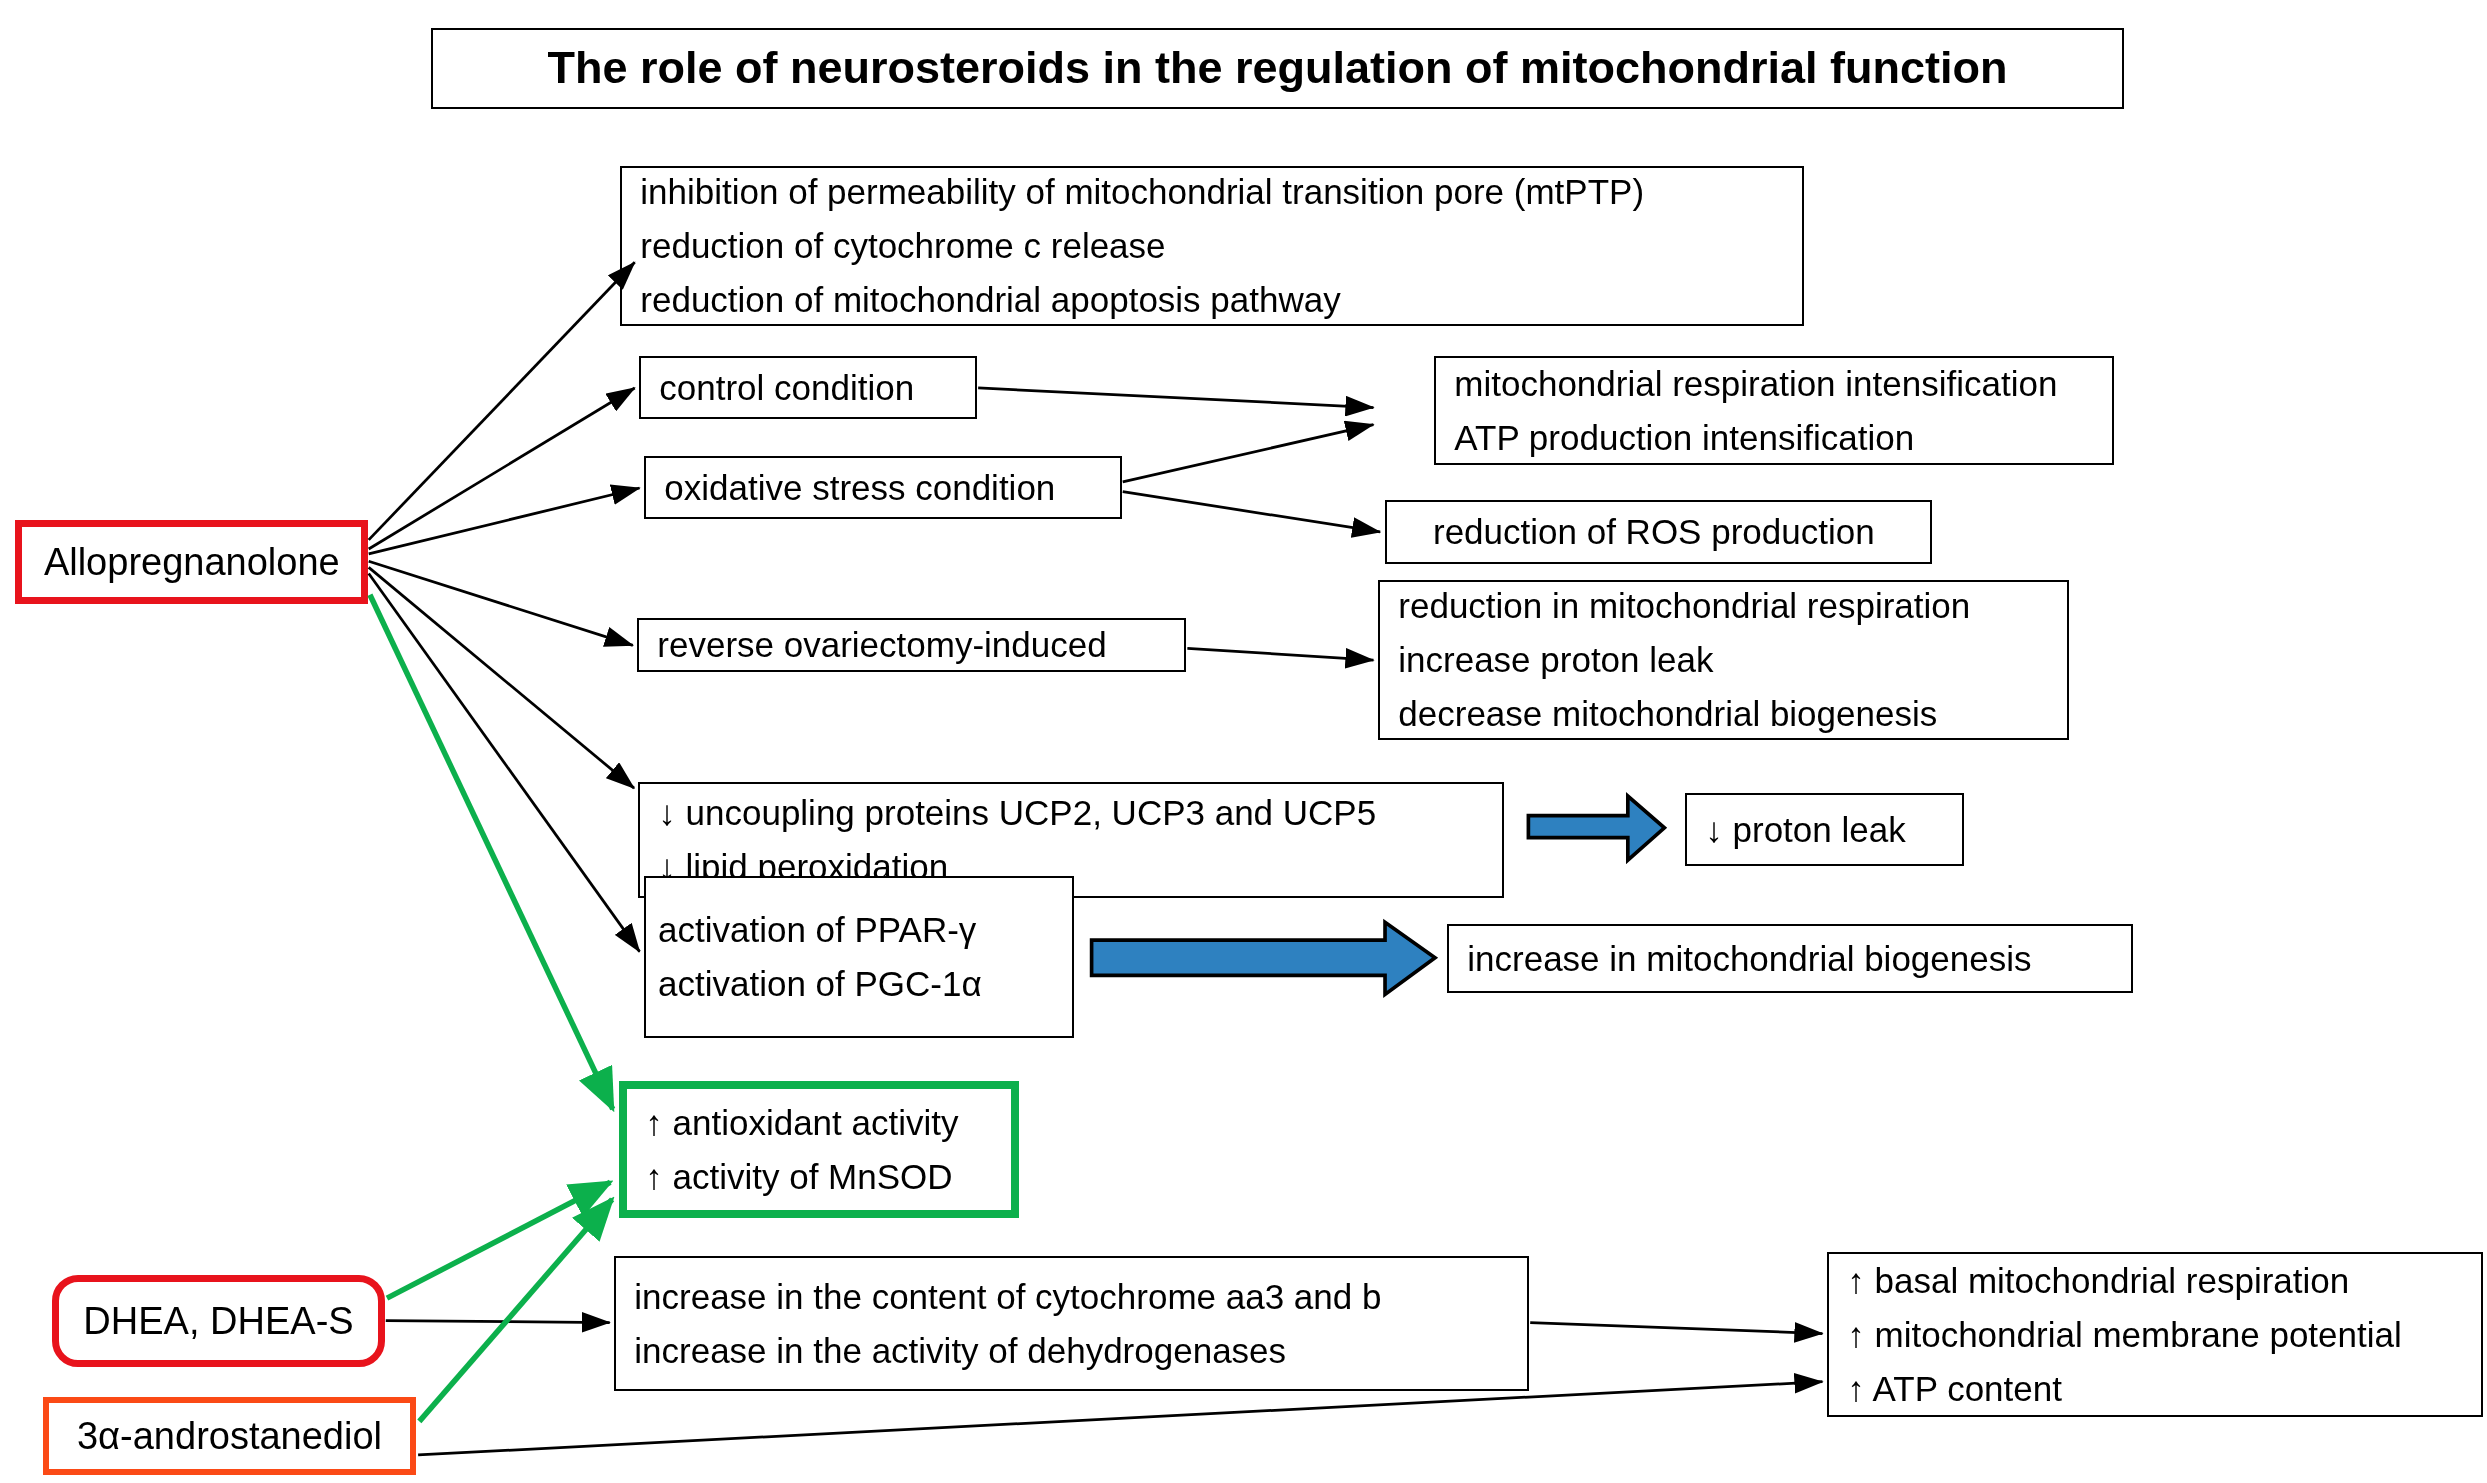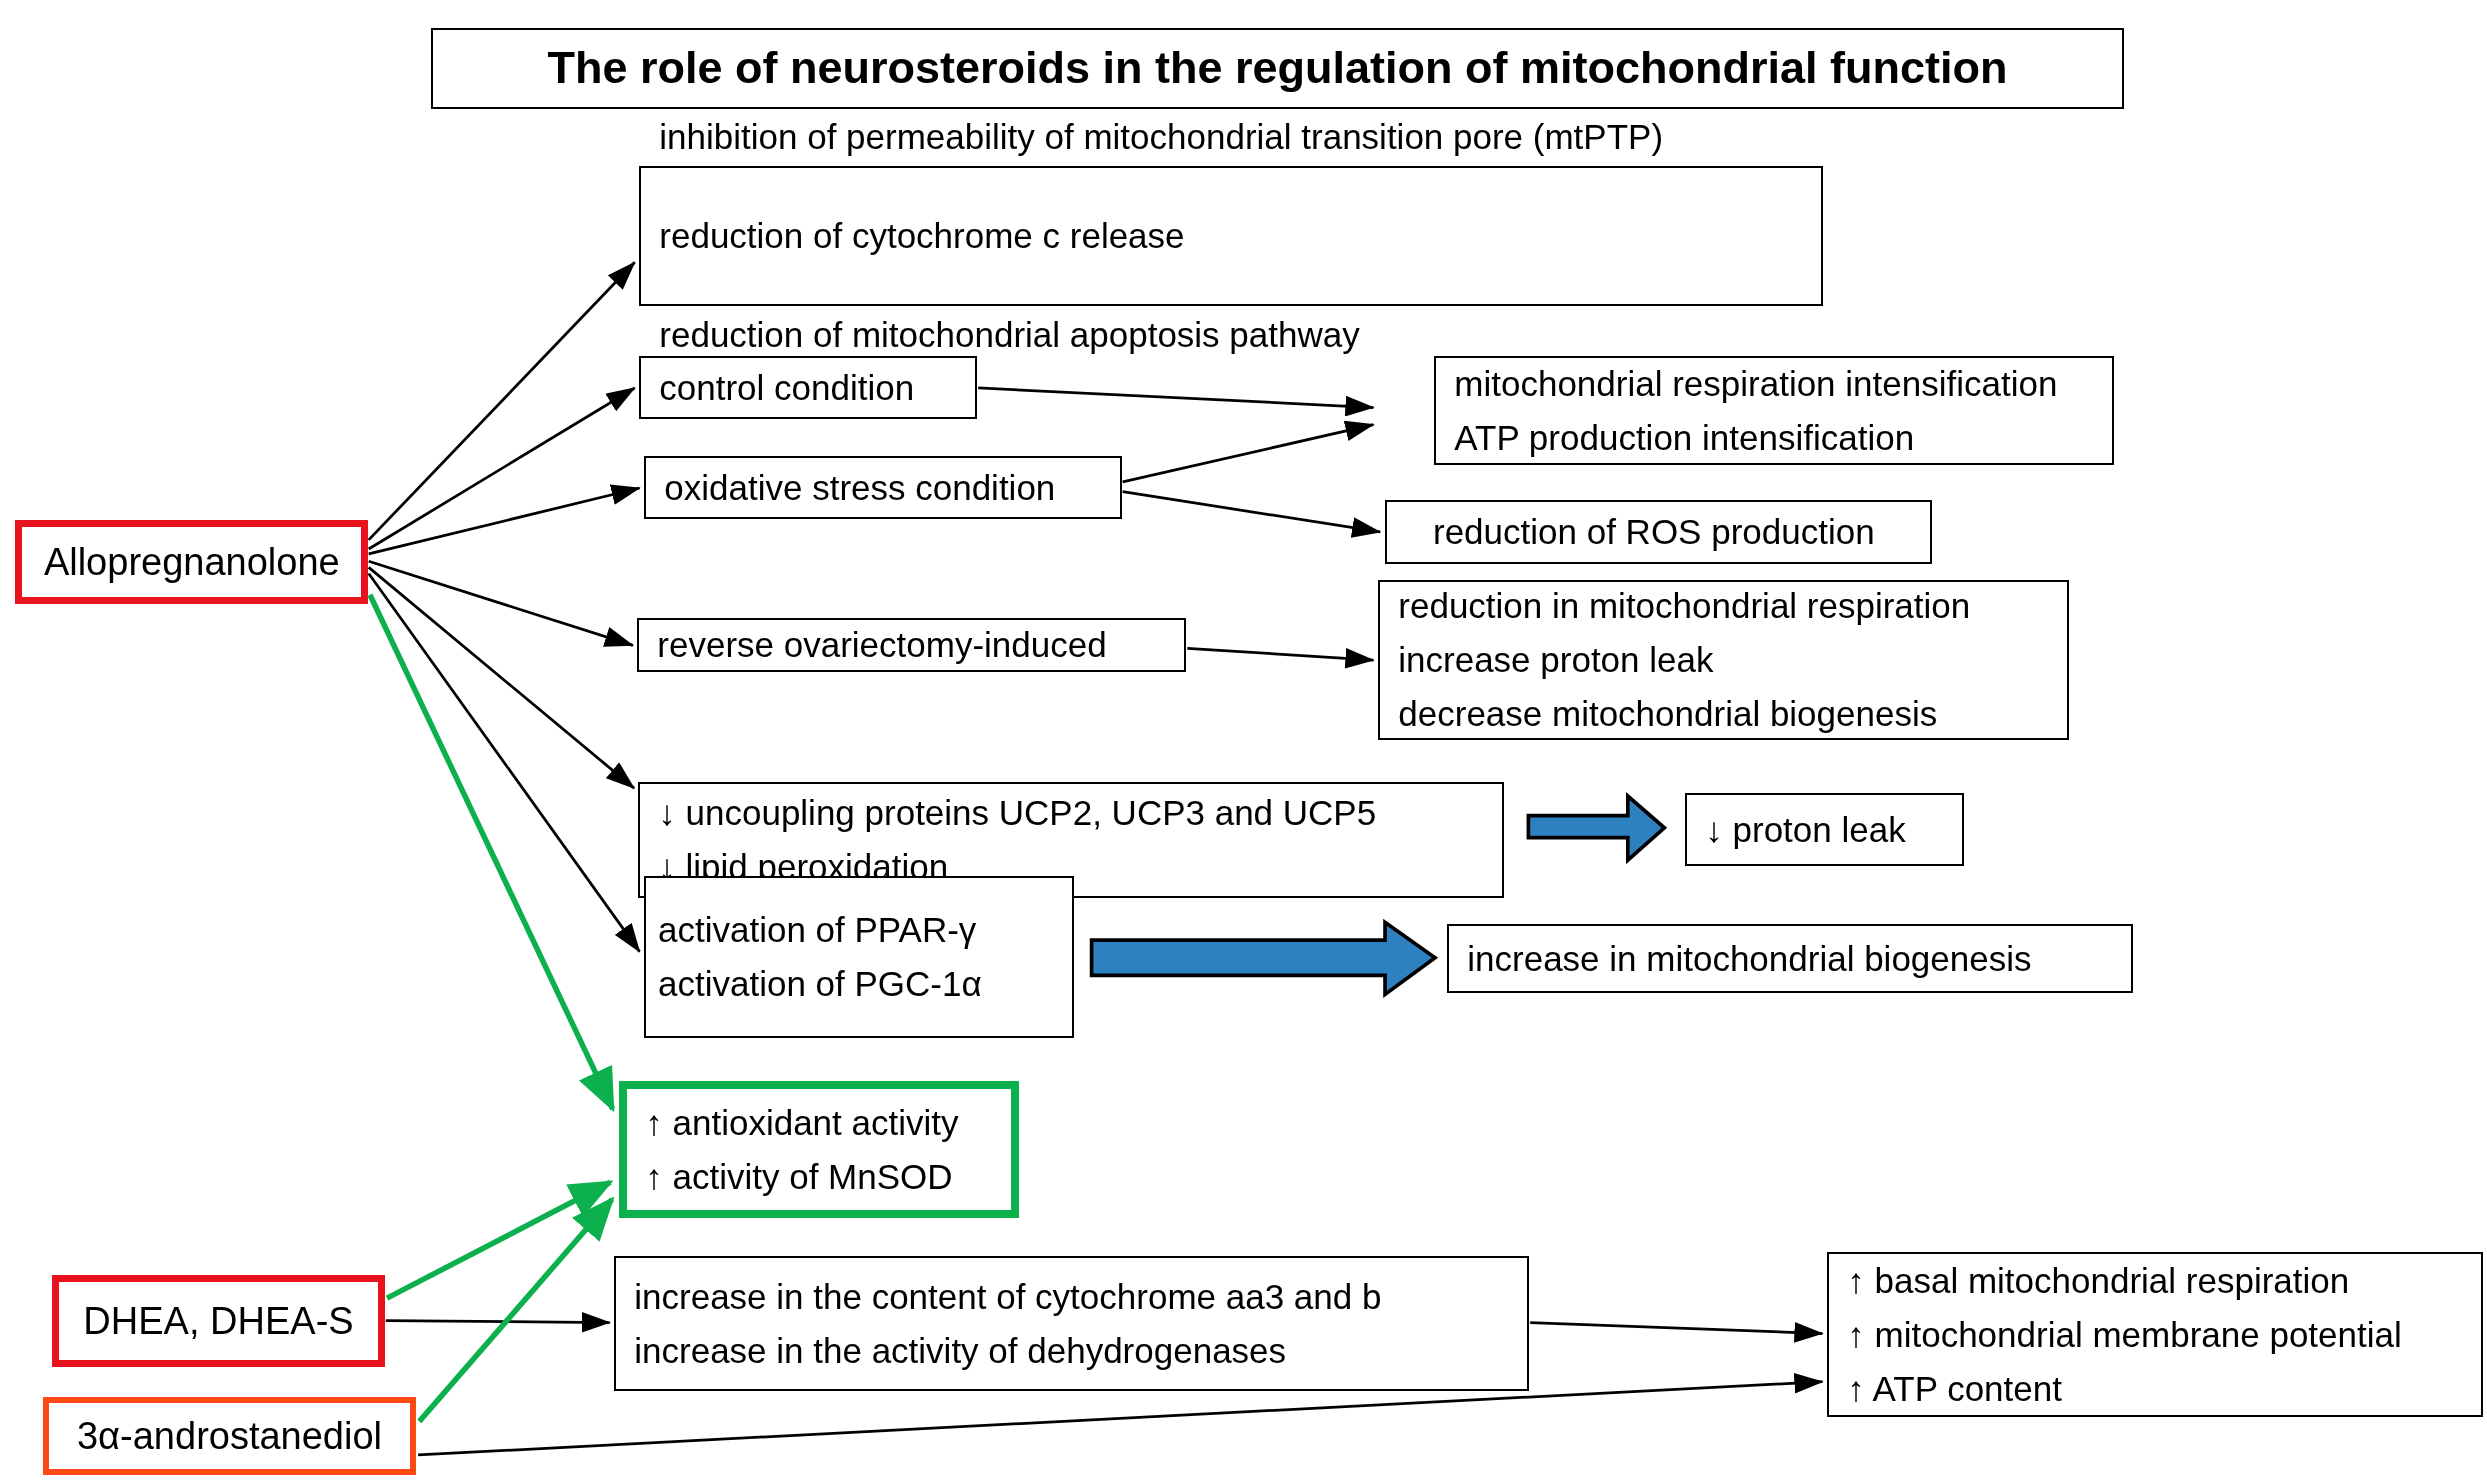--- a/index.html
+++ b/index.html
@@ -85,28 +85,28 @@
 
     <path class="blue-arrow" d="M2505,1337 L2668,1337 L2668,1305 L2728,1357 L2668,1410 L2668,1373 L2505,1373 Z"></path>
     <path class="blue-arrow" d="M1789,1541 L2270,1541 L2270,1512 L2352,1570 L2270,1630 L2270,1599 L1789,1599 Z"></path>
   </svg>
 
   <div id="title-box" style="left:431px;top:27.5px;width:1693px;height:81px;">The role of neurosteroids in the regulation of mitochondrial function</div>
 
   <div class="src red" style="left:15.3px;top:520px;width:353px;height:84px;">
     <span>Allopregnanolone</span>
   </div>
-  <div class="src red" style="left:52px;top:1275px;width:333px;height:92px;">
+  <div class="src red" style="left:52px;top:1275px;width:333px;height:92px;border-radius:26px;">
     <span>DHEA, DHEA-S</span>
   </div>
   <div class="src orange" style="left:43px;top:1397px;width:373px;height:78px;">
     <span>3α-androstanediol</span>
   </div>
 
-  <div class="box" style="left:639px;top:166px;width:1184px;height:140px;gap:45px;">
+  <div class="box" style="left:620px;top:166px;width:1184px;height:160px;">
     <div>inhibition of permeability of mitochondrial transition pore (mtPTP)</div>
     <div>reduction of cytochrome c release</div>
     <div>reduction of mitochondrial apoptosis pathway</div>
   </div>
 
   <div class="box" style="left:639px;top:356px;width:338px;height:63px;">
     <div>control condition</div>
   </div>
 
   <div class="box" style="left:644px;top:456px;width:478px;height:63px;">

